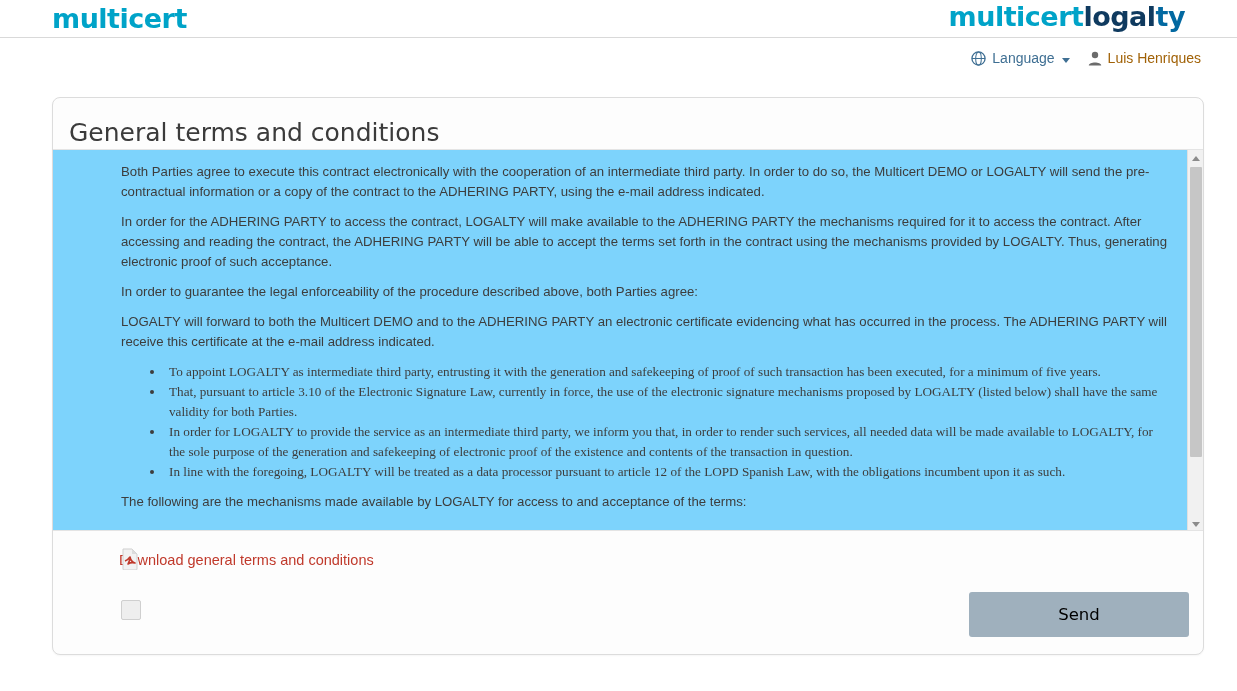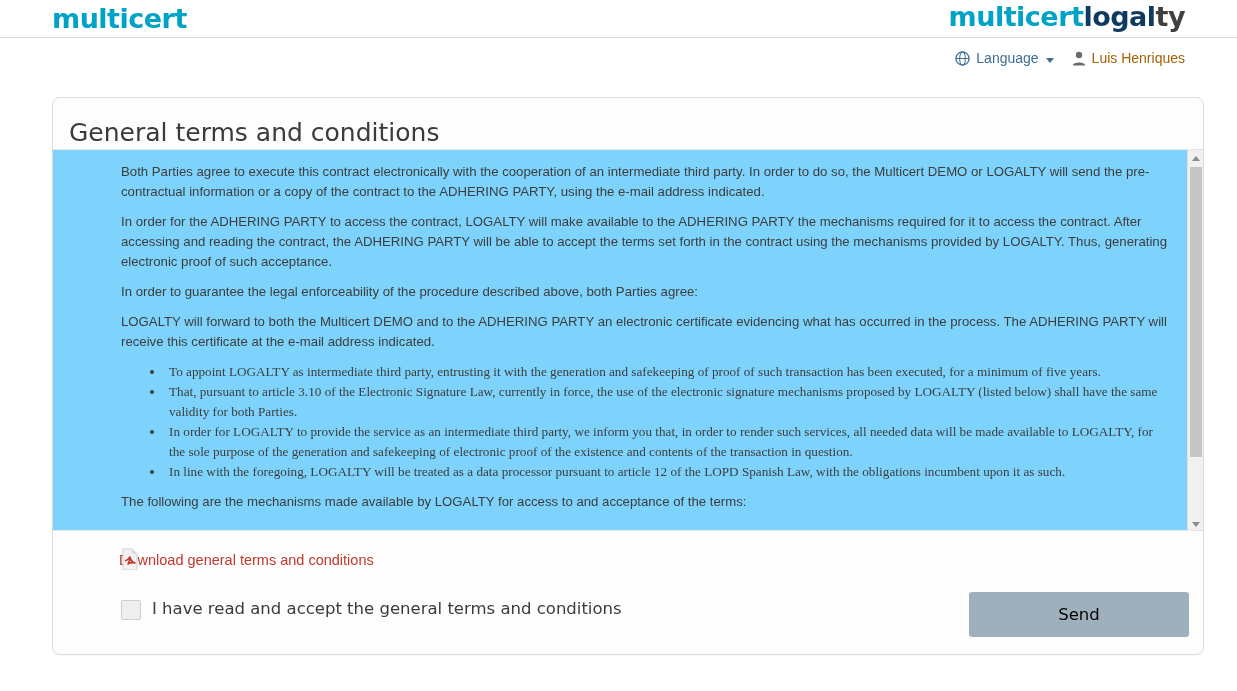--- a/index.html
+++ b/index.html
@@ -35,31 +35,31 @@
     right: 52px;
     top: 1px;
     font-size: 27px;
     font-weight: bold;
     letter-spacing: -0.5px;
     font-family: "DejaVu Sans", sans-serif;
     white-space: nowrap;
   }
   .brand-right .m { color: #00a3c8; }
   .brand-right .l { color: #0f3a5f; }
-  .brand-right .ty { color: #404040; }
+  .brand-right .ty { color: #0369a1; }
 
   
   .topbar {
     position: relative;
     height: 50px;
     background: #ffffff;
   }
   .topbar-inner {
     position: absolute;
-    right: 52px;
+    right: 36px;
     top: 12px;
     display: flex;
     align-items: center;
     gap: 18px;
   }
   .lang, .user {
     display: flex;
     align-items: center;
     gap: 6px;
     font-size: 14px;
@@ -315,16 +315,15 @@
         <path d="M2 1 h9 l5 5 v15 a1 1 0 0 1 -1 1 H3 a1 1 0 0 1 -1 -1 Z" fill="#f2f2f2" stroke="#cfcfcf" stroke-width="1"></path>
         <path d="M11 1 l5 5 h-5 Z" fill="#dcdcdc"></path>
         <path d="M4 13 q3 -1 5 -4 q1 5 5 6 q-4 -1 -7 1 q1 -2 2 -5" fill="none" stroke="#c0392b" stroke-width="1.6" stroke-linejoin="round"></path>
       </svg>
     </span>
     <a class="download-link" href="#">Download general terms and conditions</a>
   </div>
 
   <div class="accept-row">
     <div class="checkbox"></div>
-    <label class="accept-label">I have read and accept the general terms and conditions</label>
     <button class="send-button">Send</button>
   </div>
 </div>
 
 </body></html>

